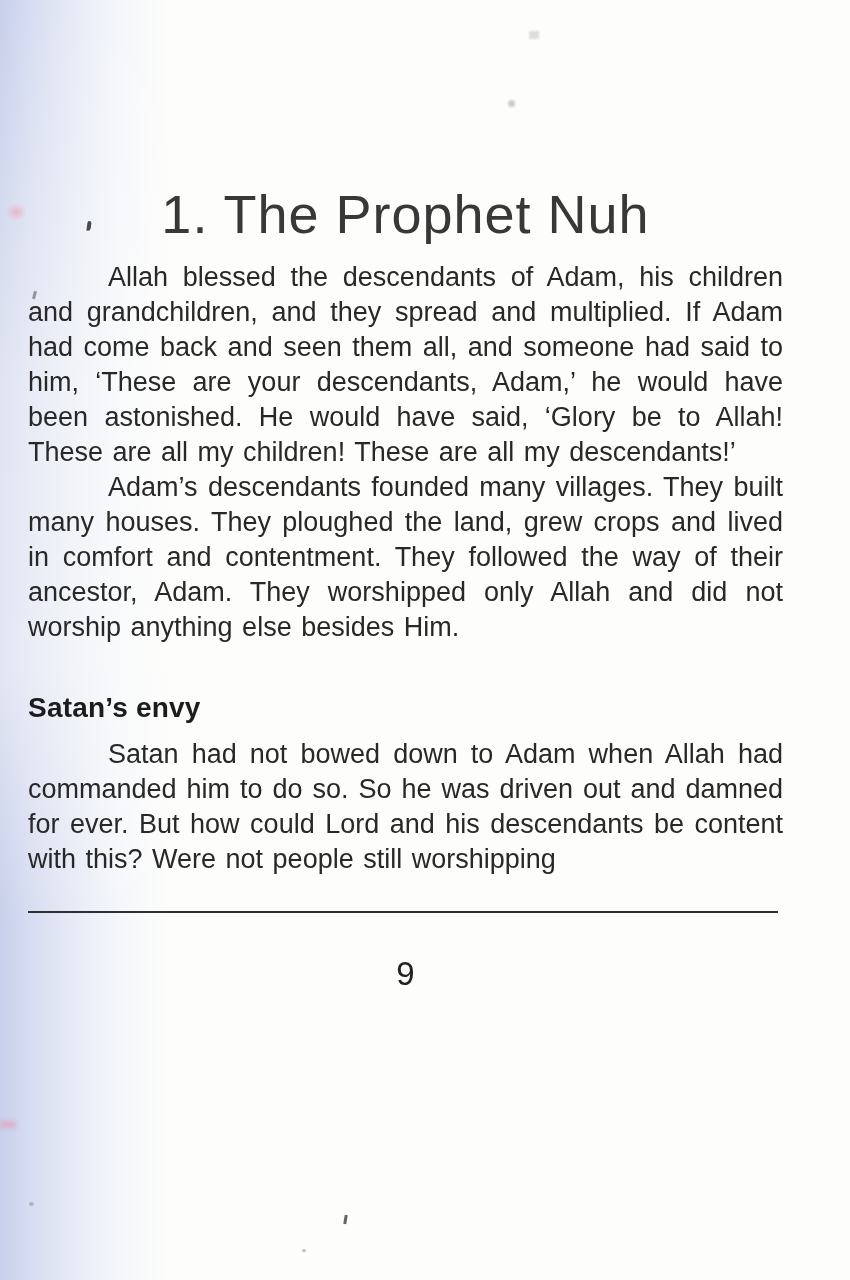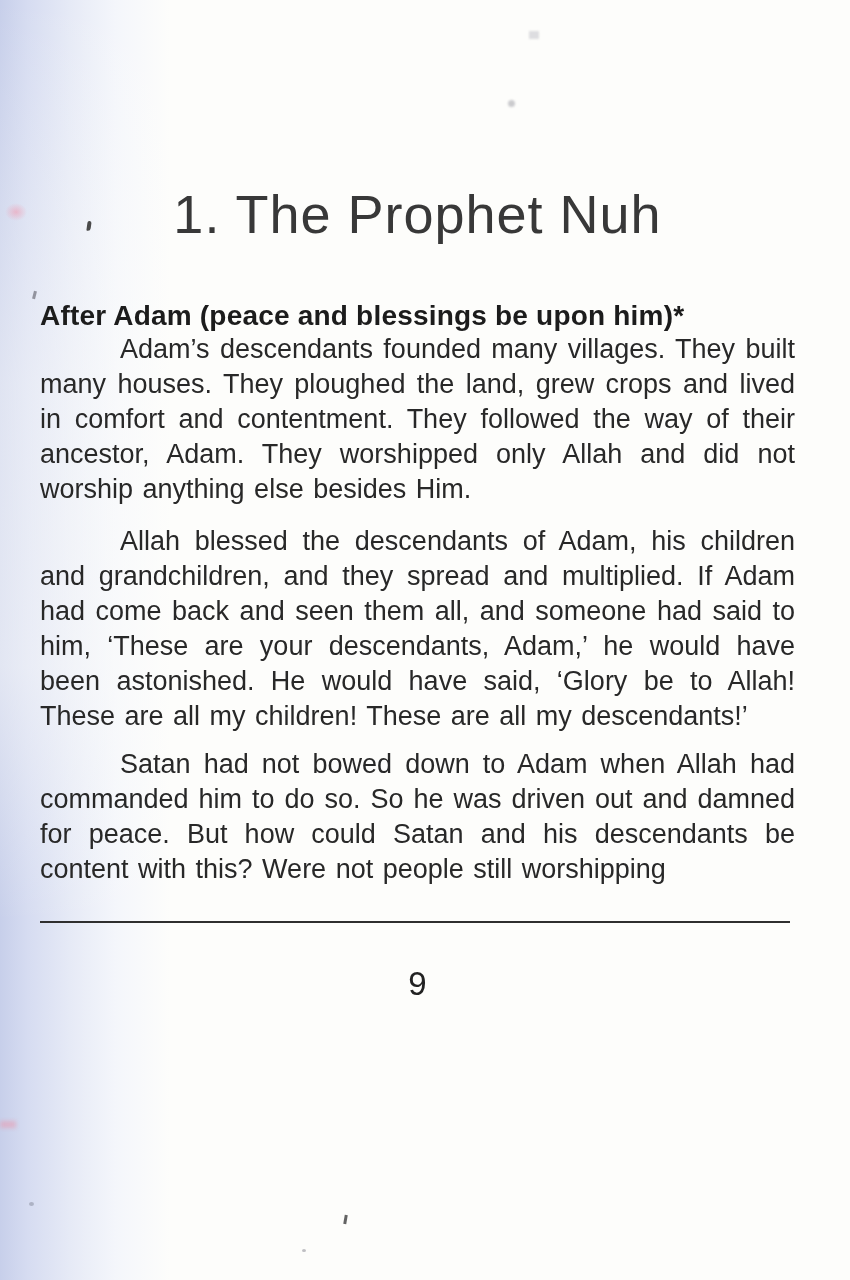--- a/index.html
+++ b/index.html
@@ -35,21 +35,21 @@
     width: 170px;
     background: linear-gradient(to bottom,
       rgba(255,255,255,0) 0%,
       rgba(253,253,251,0.45) 30%,
       rgba(253,253,251,0.5) 52%,
       rgba(255,255,255,0) 72%);
     pointer-events: none;
   }
   .content {
     position: absolute;
-    left: 40px;
+    left: 28px;
     top: 0;
     width: 755px;
   }
   .title {
     margin-top: 186px;
     text-align: center;
     font-size: 54px;
     font-weight: 400;
     letter-spacing: 1px;
     color: #383838;
@@ -159,29 +159,29 @@
   <div class="artifact a-speck-1"></div>
   <div class="artifact a-speck-2"></div>
   <div class="artifact a-tick-pagenum"></div>
   <div class="artifact a-dot-bottom"></div>
   <div class="artifact a-dot-left"></div>
 
   <main class="content">
 
     <h1 class="title">1. The Prophet Nuh</h1>
 
-    <h2 class="subhead subhead-1">After Adam (peace and blessings be upon him)*</h2>
+
+    <p class="body-text first-para">Allah blessed the descendants of Adam, his children and grandchildren, and they spread and multiplied. If Adam had come back and seen them all, and someone had said to him, ‘These are your descendants, Adam,’ he would have been astonished. He would have said, ‘Glory be to Allah! These are all my children! These are all my descendants!’</p>
 
     <p class="body-text">Adam’s descendants founded many villages. They built many houses. They ploughed the land, grew crops and lived in comfort and contentment. They followed the way of their ancestor, Adam. They worshipped only Allah and did not worship anything else besides Him.</p>
 
-    <p class="body-text first-para">Allah blessed the descendants of Adam, his children and grandchildren, and they spread and multiplied. If Adam had come back and seen them all, and someone had said to him, ‘These are your descendants, Adam,’ he would have been astonished. He would have said, ‘Glory be to Allah! These are all my children! These are all my descendants!’</p>
 
+    <h2 class="subhead subhead-2">Satan’s envy</h2>
 
-
-    <p class="body-text after-head">Satan had not bowed down to Adam when Allah had commanded him to do so. So he was driven out and damned for peace. But how could Satan and his descendants be content with this? Were not people still worshipping</p>
+    <p class="body-text after-head">Satan had not bowed down to Adam when Allah had commanded him to do so. So he was driven out and damned for ever. But how could Lord and his descendants be content with this? Were not people still worshipping</p>
 
     <hr class="footnote-rule">
 
 
     <div class="page-number">9</div>
 
   </main>
 </div>
 
 </body></html>

